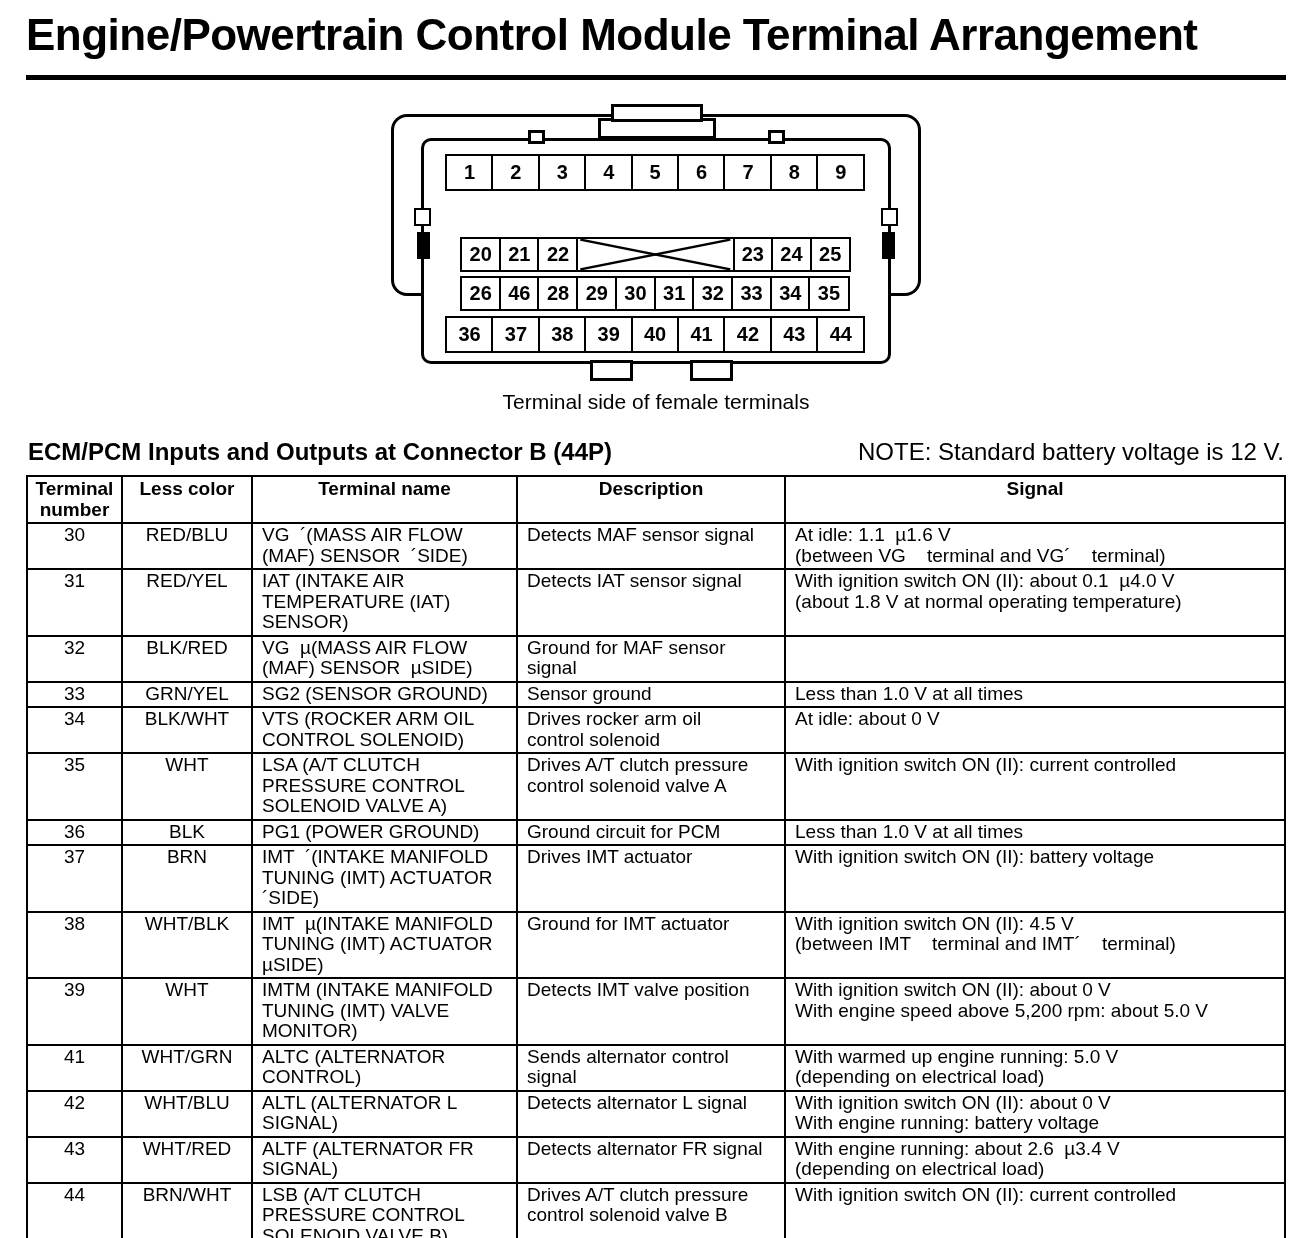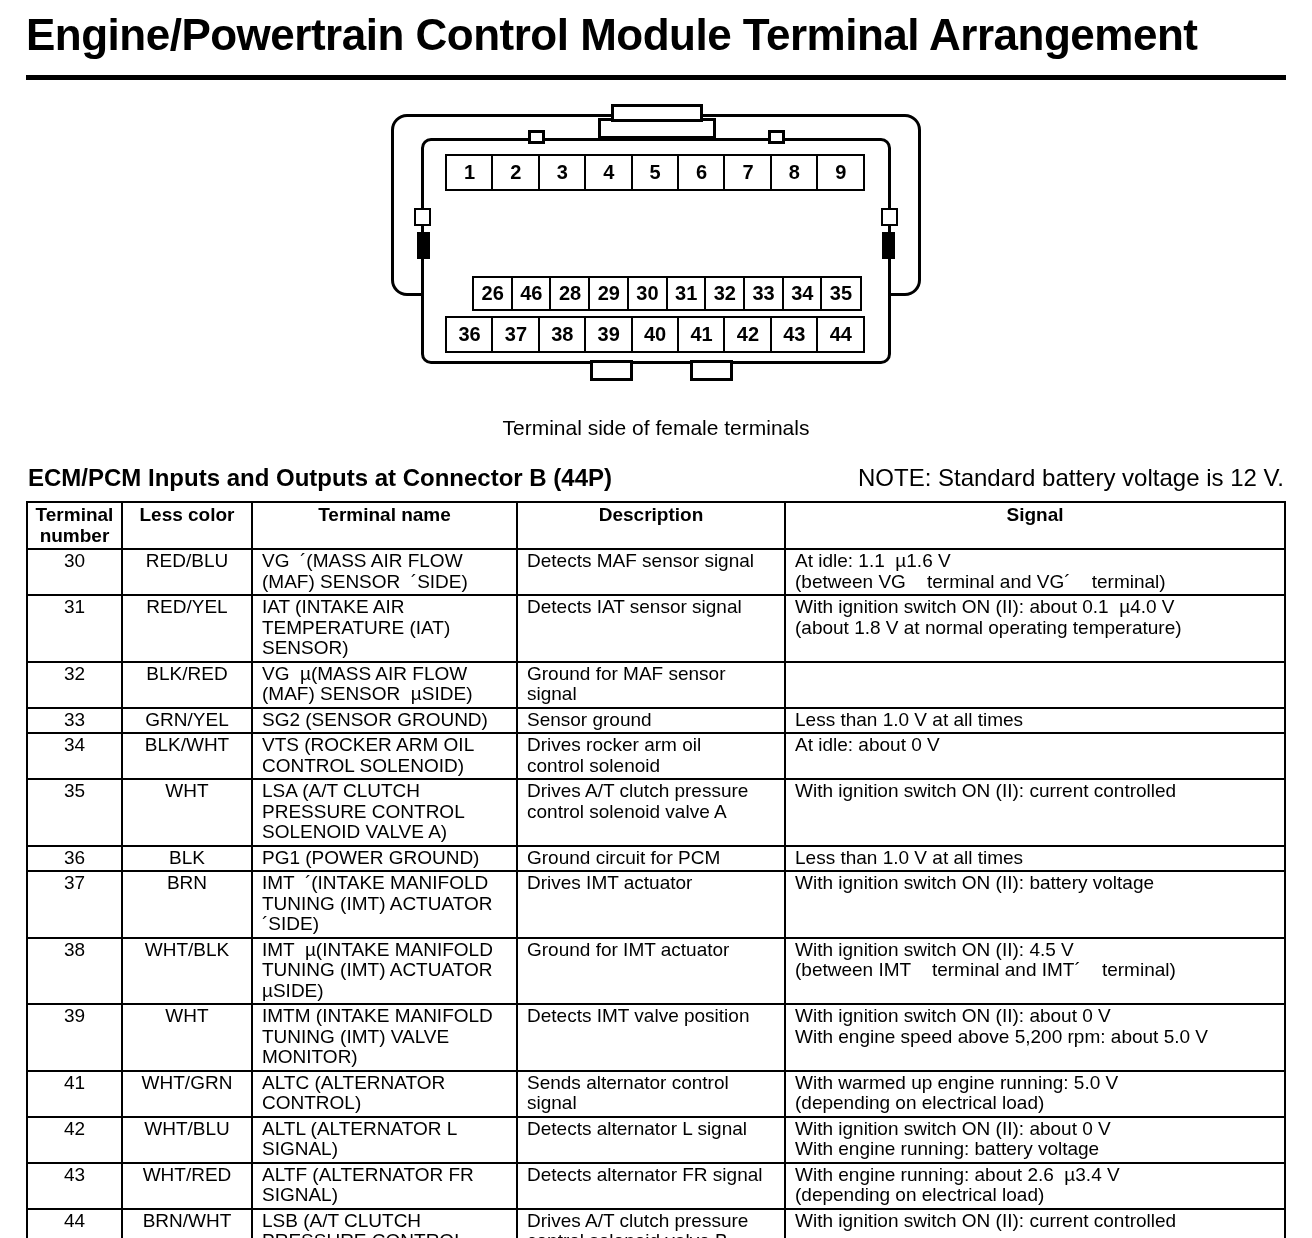--- a/index.html
+++ b/index.html
@@ -27,35 +27,35 @@
   .notch-r-open{left:490px;top:104px;width:17px;height:18px;border:2.5px solid #000;background:#fff}
   .notch-r-fill{left:491px;top:128px;width:13px;height:27px;background:#000}
   .btab{width:43px;height:21px;border:3px solid #000;background:#fff;top:256px}
   .btab1{left:199px}
   .btab2{left:299px}
 
   .pin-row{position:absolute;display:flex}
   .pr1{left:54px;top:50px;height:37px}
   .pr2{left:69px;top:94px;height:35px}
   .pr3{left:69px;top:133px;height:35px}
-  .pr4{left:81px;top:172px;height:35px}
+  .pr4{left:69px;top:172px;height:35px}
   .pr5{left:54px;top:212px;height:37px}
   .pin{
     height:100%;flex:none;display:flex;align-items:center;justify-content:center;
     border:2.6px solid #000;background:#fff;font-weight:bold;font-size:20px;
   }
   .row-a .pin{width:49px}
   .row-b .pin{width:41.3px}
   .pin + .pin{margin-left:-2.6px}
   .pin-row > *:not(:first-child){margin-left:-2.6px}
   .pin-group{display:flex;height:100%}
   .pin-blocked{width:158.6px;height:100%;flex:none;border:2.6px solid #000;background:#fff;position:relative}
   .pin-blocked svg{position:absolute;left:0;top:0;width:100%;height:100%;display:block}
 
-  .caption{text-align:center;font-size:21px;margin-top:30px}
+  .caption{text-align:center;font-size:21px;margin-top:4px}
 
   .section-row{display:flex;justify-content:space-between;align-items:flex-end;margin-top:24px;padding:0 2px}
   .section-heading{font-size:24px;font-weight:bold}
   .note{font-size:24px}
 
   
   table.io-table{border-collapse:collapse;width:100%;margin-top:9px;table-layout:fixed}
   .io-table th,.io-table td{
     border:2px solid #000;vertical-align:top;
     font-size:19px;line-height:20.5px;white-space:pre-wrap;
@@ -88,20 +88,38 @@
       <span class="pin">1</span>
       <span class="pin">2</span>
       <span class="pin">3</span>
       <span class="pin">4</span>
       <span class="pin">5</span>
       <span class="pin">6</span>
       <span class="pin">7</span>
       <span class="pin">8</span>
       <span class="pin">9</span>
     </div>
+  <div class="pin-row row-b pr3">
+    <span class="pin-group">
+        <span class="pin">20</span>
+        <span class="pin">21</span>
+        <span class="pin">22</span>
+      </span>
+    <div class="pin-blocked">
+      <svg viewBox="0 0 100 100" preserveAspectRatio="none">
+        <line x1="1.5" y1="2" x2="98.5" y2="98" stroke="#000" stroke-width="2.4" vector-effect="non-scaling-stroke"></line>
+        <line x1="98.5" y1="2" x2="1.5" y2="98" stroke="#000" stroke-width="2.4" vector-effect="non-scaling-stroke"></line>
+      </svg>
+    </div>
+    <span class="pin-group">
+        <span class="pin">23</span>
+        <span class="pin">24</span>
+        <span class="pin">25</span>
+      </span>
+  </div>
   <div class="pin-row row-b pr4">
       <span class="pin">26</span>
       <span class="pin">46</span>
       <span class="pin">28</span>
       <span class="pin">29</span>
       <span class="pin">30</span>
       <span class="pin">31</span>
       <span class="pin">32</span>
       <span class="pin">33</span>
       <span class="pin">34</span>

